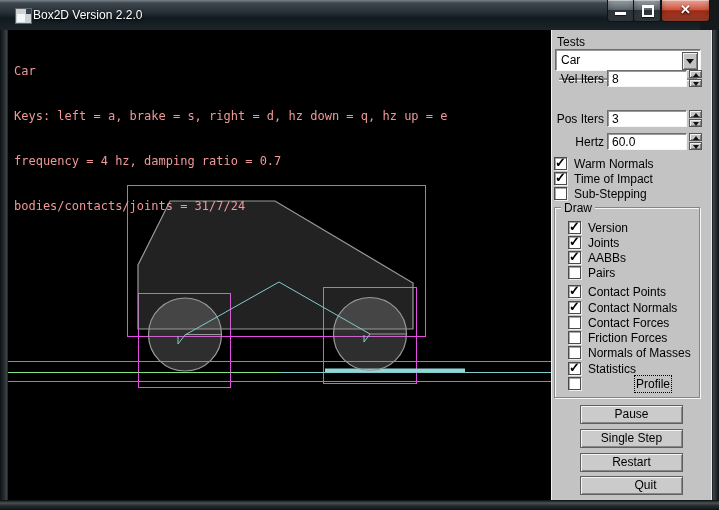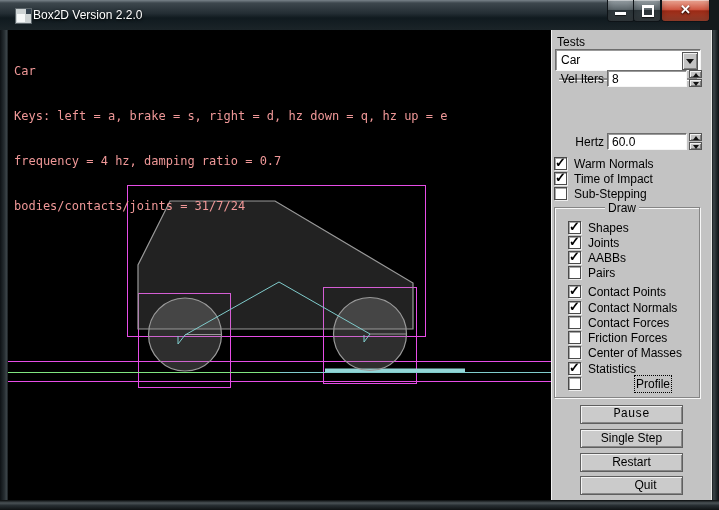--- a/index.html
+++ b/index.html
@@ -75,21 +75,21 @@
 
   .cbrow{position:absolute;height:14px;}
   .cbbox{position:absolute;left:0;top:0;width:13px;height:13px;background:#fff;
     border:1px solid #4a4a4a;box-shadow:inset 1px 1px 0 rgba(0,0,0,.35),1px 1px 0 #eee;box-sizing:border-box;}
   .cbbox .mark{position:absolute;left:0px;top:-3px;font-size:13px;font-weight:bold;color:#000;}
   .cblabel{position:absolute;left:20px;top:0px;white-space:nowrap;}
   .focusrect{outline:1px dotted #000;outline-offset:1px;margin-left:48px;}
 
   .groupbox{position:absolute;left:2px;top:177px;width:146px;height:191px;
     border:1px solid #858585;box-shadow:inset 1px 1px 0 #f7f7f7,1px 1px 0 #f7f7f7;box-sizing:border-box;}
-  .grouplabel{position:absolute;left:9px;top:171px;background:#c3c3c3;padding:0 3px;margin-left:44px;}
+  .grouplabel{position:absolute;left:9px;top:171px;background:#c3c3c3;padding:0 3px;}
 
   .pbtn{position:absolute;left:28px;width:103px;height:19px;background:#cbcbcb;
     border:1px solid #5f5f5f;box-shadow:inset 1px 1px 0 #f4f4f4,inset -1px -1px 0 #878787;
     box-sizing:border-box;text-align:center;line-height:17px;cursor:default;}
 </style>
 </head>
 <body>
 
 <div class="titlebar">
   <div class="app-icon"></div>
@@ -169,20 +169,34 @@
     <span class="spin-btns">
       <span class="spin-up">
           <span class="tri-up-s"></span>
         </span>
       <span class="spin-dn">
           <span class="tri-dn-s"></span>
         </span>
     </span>
   </div>
 
+  <div class="spin-row" style="top:80px;width:161px;">
+    <span class="spin-label">Pos Iters</span>
+    <span class="spin-field sunken">
+      <span class="v">3</span>
+    </span>
+    <span class="spin-btns">
+      <span class="spin-up">
+          <span class="tri-up-s"></span>
+        </span>
+      <span class="spin-dn">
+          <span class="tri-dn-s"></span>
+        </span>
+    </span>
+  </div>
 
   <div class="spin-row" style="top:103px;width:176px;">
     <span class="spin-label">Hertz</span>
     <span class="spin-field sunken">
       <span class="v">60.0</span>
     </span>
     <span class="spin-btns">
       <span class="spin-up">
           <span class="tri-up-s"></span>
         </span>
@@ -211,21 +225,21 @@
     <span class="cblabel">Sub-Stepping</span>
   </div>
 
   <div class="groupbox"></div>
   <div class="grouplabel">Draw</div>
 
   <div class="cbrow" style="left:16px;top:191px;">
     <span class="cbbox">
         <span class="mark">✓</span>
       </span>
-    <span class="cblabel">Shapes</span>
+    <span class="cblabel">Version</span>
   </div>
   <div class="cbrow" style="left:16px;top:206px;">
     <span class="cbbox">
         <span class="mark">✓</span>
       </span>
     <span class="cblabel">Joints</span>
   </div>
   <div class="cbrow" style="left:16px;top:221px;">
     <span class="cbbox">
         <span class="mark">✓</span>
@@ -259,32 +273,32 @@
   <div class="cbrow" style="left:16px;top:301px;">
     <span class="cbbox">
         <span class="mark"></span>
       </span>
     <span class="cblabel">Friction Forces</span>
   </div>
   <div class="cbrow" style="left:16px;top:316px;">
     <span class="cbbox">
         <span class="mark"></span>
       </span>
-    <span class="cblabel">Center of Masses</span>
+    <span class="cblabel">Normals of Masses</span>
   </div>
   <div class="cbrow" style="left:16px;top:332px;">
     <span class="cbbox">
         <span class="mark">✓</span>
       </span>
     <span class="cblabel">Statistics</span>
   </div>
   <div class="cbrow" style="left:16px;top:347px;">
     <span class="cbbox">
         <span class="mark"></span>
       </span>
     <span class="cblabel focusrect">Profile</span>
   </div>
 
-  <div class="pbtn" style="top:375px;font-family:Liberation Mono, monospace;">Pause</div>
+  <div class="pbtn" style="top:375px;">Pause</div>
   <div class="pbtn" style="top:399px;">Single Step</div>
   <div class="pbtn" style="top:423px;text-align:center;">Restart</div>
   <div class="pbtn" style="top:446px;padding-left:28px;">Quit</div>
 </div>
 
 </body></html>

